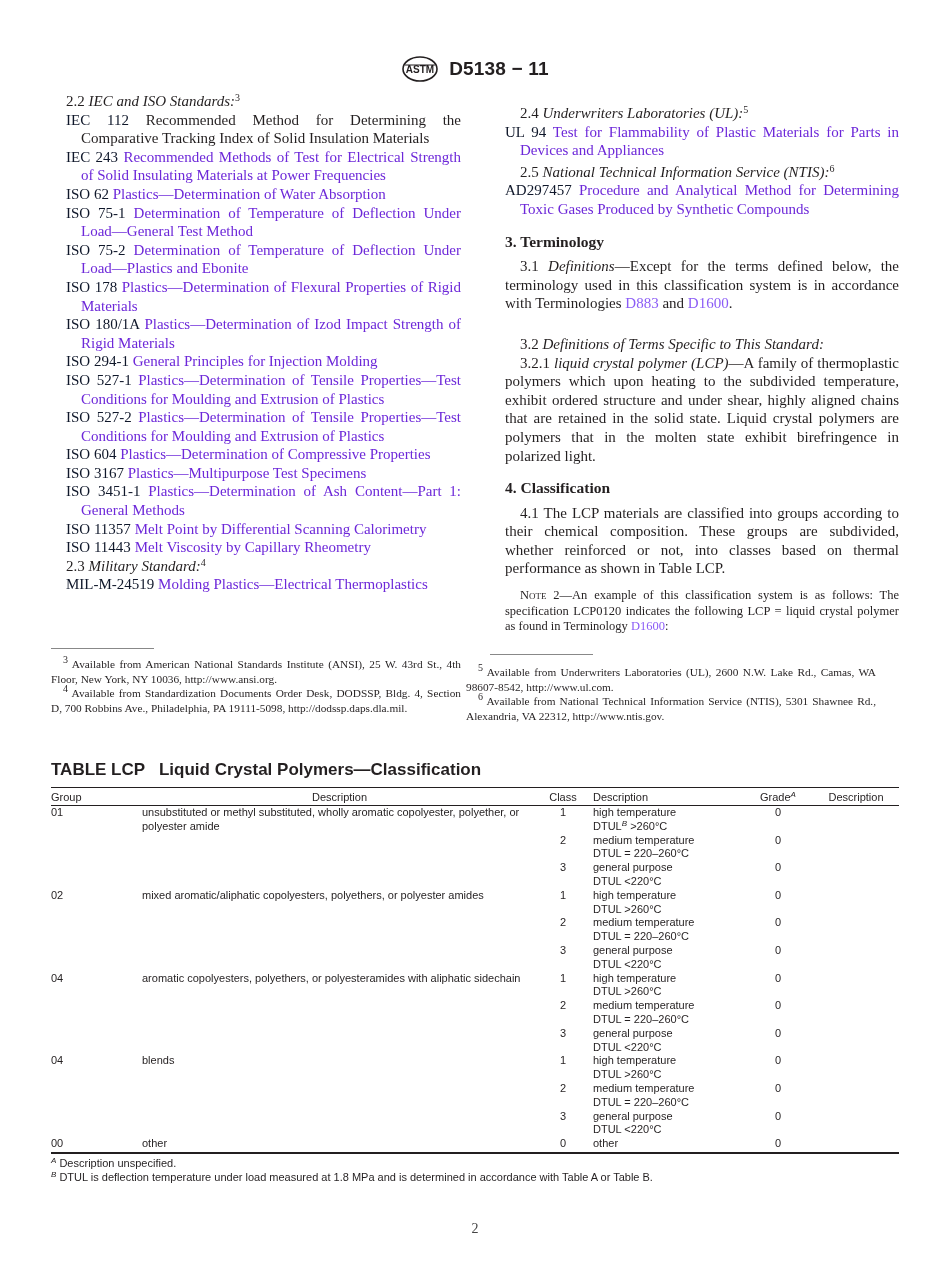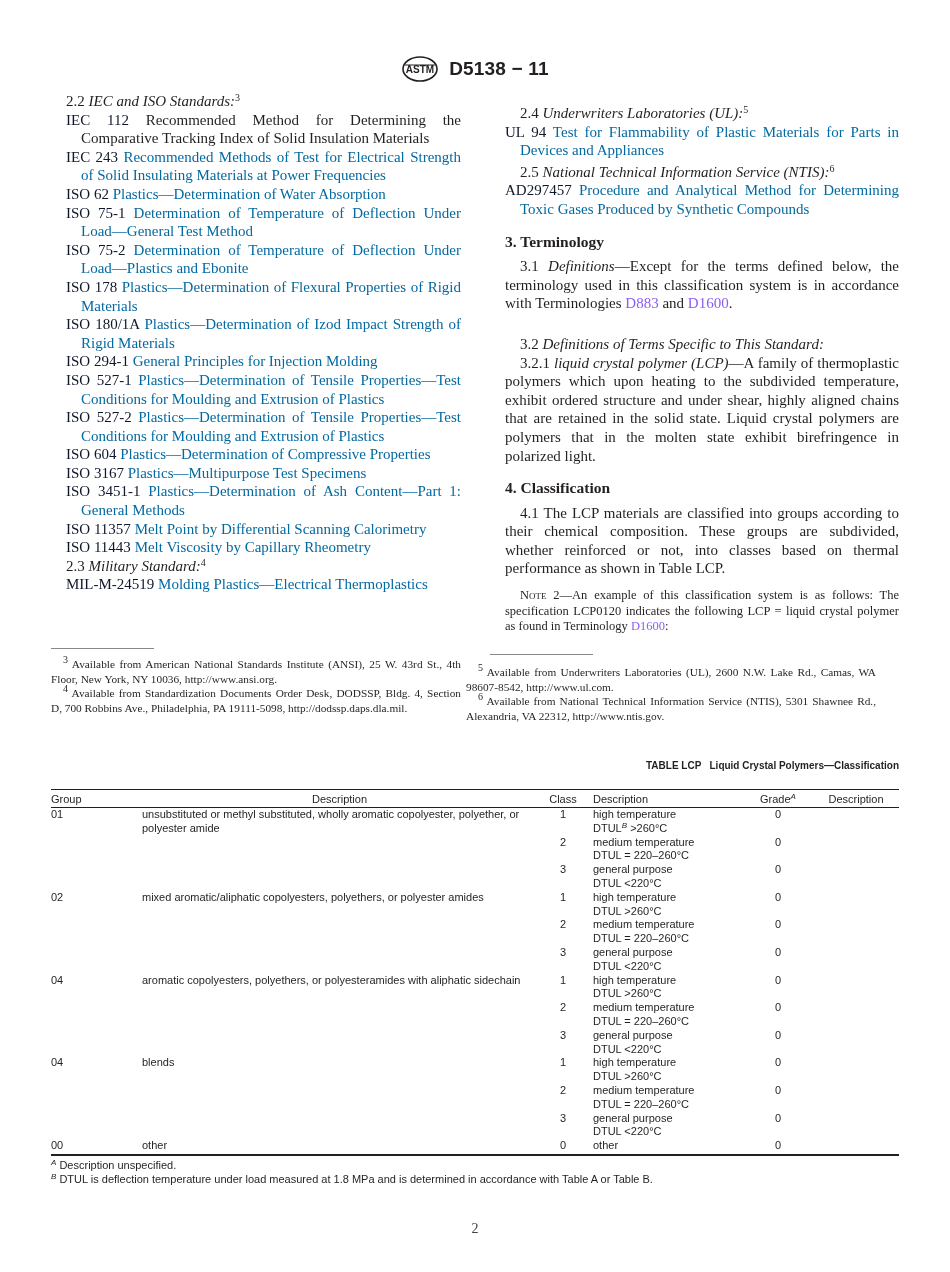--- a/index.html
+++ b/index.html
@@ -5,35 +5,35 @@
   html, body { margin: 0; padding: 0; background: #ffffff; }
   body { width: 950px; height: 1272px; position: relative; overflow: hidden; color: #231f20; font-family: "Liberation Serif", serif; }
   .header { position: absolute; top: 56px; left: 0; width: 950px; text-align: center; }
   .header .logo { display: inline-block; vertical-align: middle; width: 38px; height: 26px; margin-right: 6px; }
   .header .docno { display: inline-block; vertical-align: middle; font-family: "Liberation Sans", sans-serif; font-weight: bold; font-size: 19px; letter-spacing: 0.2px; }
   .col { position: absolute; font-size: 15px; line-height: 18.6px; }
   .col.left { left: 66px; width: 395px; top: 92px; }
   .col.right { left: 505px; width: 394px; top: 104px; }
   .ref { padding-left: 15px; text-indent: -15px; text-align: justify; margin: 0; }
   .ref .code { color: #0f172a; }
-  .ref .title { color: #0369a1; }
+  .ref .title { color: #6d28d9; }
   .ref .title.black { color: #231f20; }
   .sub { margin: 0; padding-left: 0; }
   .sub i { font-style: italic; }
   sup { font-size: 10px; line-height: 0; vertical-align: 5px; }
   .sec { font-weight: bold; margin: 10px 0 6px 0; font-size: 15.5px; }
   .para { text-indent: 15px; text-align: justify; margin: 0 0 4px 0; }
   .red { color: #8b5cf6; }
   .note { font-size: 12.5px; line-height: 15.5px; text-indent: 15px; text-align: justify; margin-top: 10px; }
   .smallcaps { font-variant: small-caps; }
   .fn-rule { position: absolute; height: 1px; background: #888; width: 103px; }
   .footnotes { position: absolute; font-size: 11.3px; line-height: 14.5px; text-align: justify; }
   .footnotes p { margin: 0; text-indent: 12px; }
   .table-wrap { position: absolute; left: 51px; top: 760px; width: 848px; font-family: "Liberation Sans", sans-serif; font-size: 11px; color: #231f20; }
-  .table-caption { text-align: right; font-weight: bold; font-size: 10px; margin-bottom: 18px; }
+  .table-caption { text-align: left; font-weight: bold; font-size: 17px; margin-bottom: 7px; }
   table { width: 100%; border-collapse: collapse; }
   thead th { font-weight: normal; border-top: 1px solid #231f20; border-bottom: 1px solid #231f20; padding: 2px 0 1px 0; line-height: 14px; }
   tbody td { vertical-align: top; padding: 0; line-height: 13.8px; }
   tbody tr.last td { border-bottom: 2px solid #231f20; padding-bottom: 1px; }
   .c-group { width: 88px; text-align: left; }
   .c-desc { width: 395px; padding-left: 3px !important; text-align: left; }
   .c-class { width: 52px; text-align: center; }
   .c-cdesc { width: 150px; text-align: left; padding-left: 4px !important; }
   .c-grade { width: 70px; text-align: center; }
   .c-gdesc { text-align: center; }

